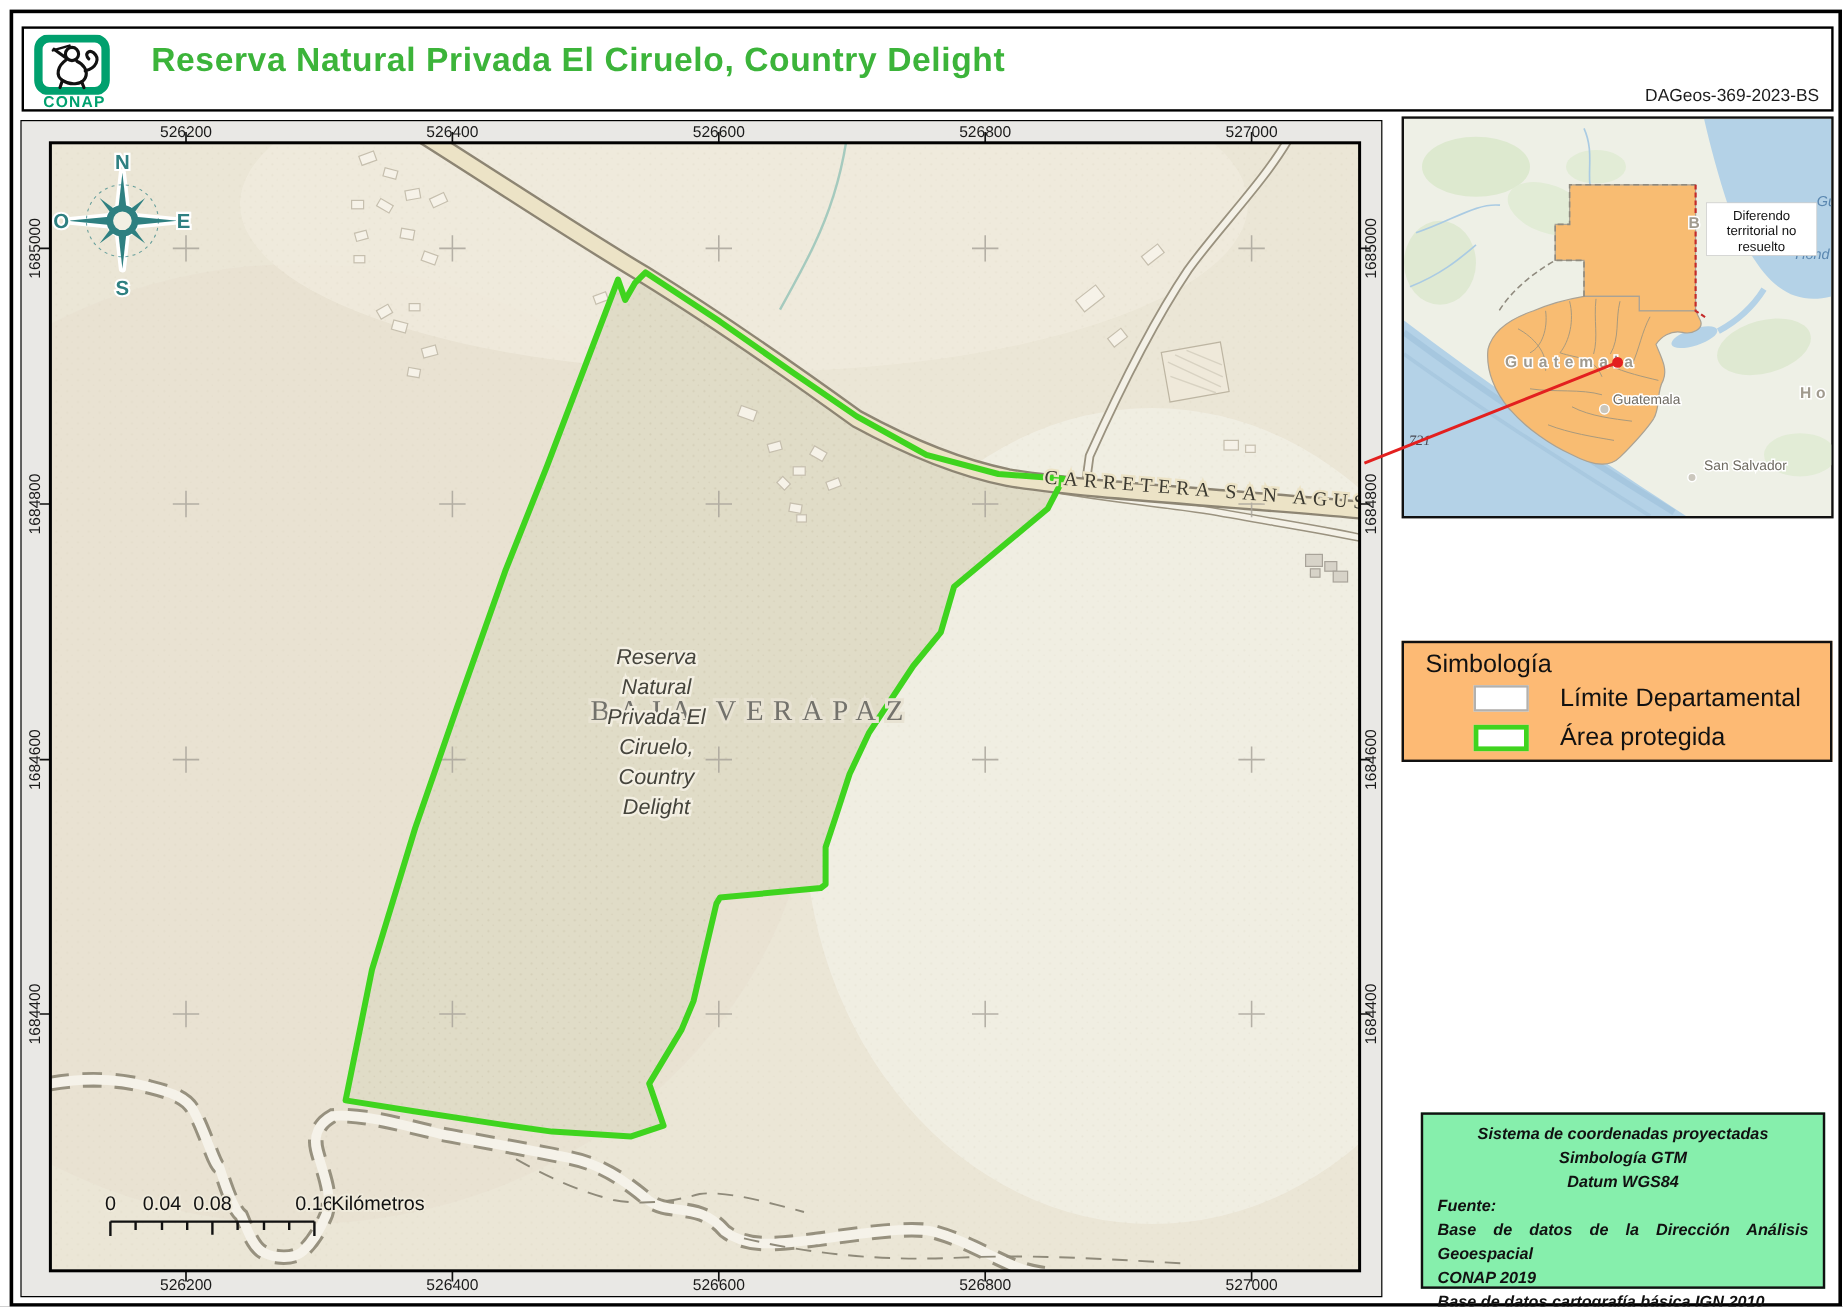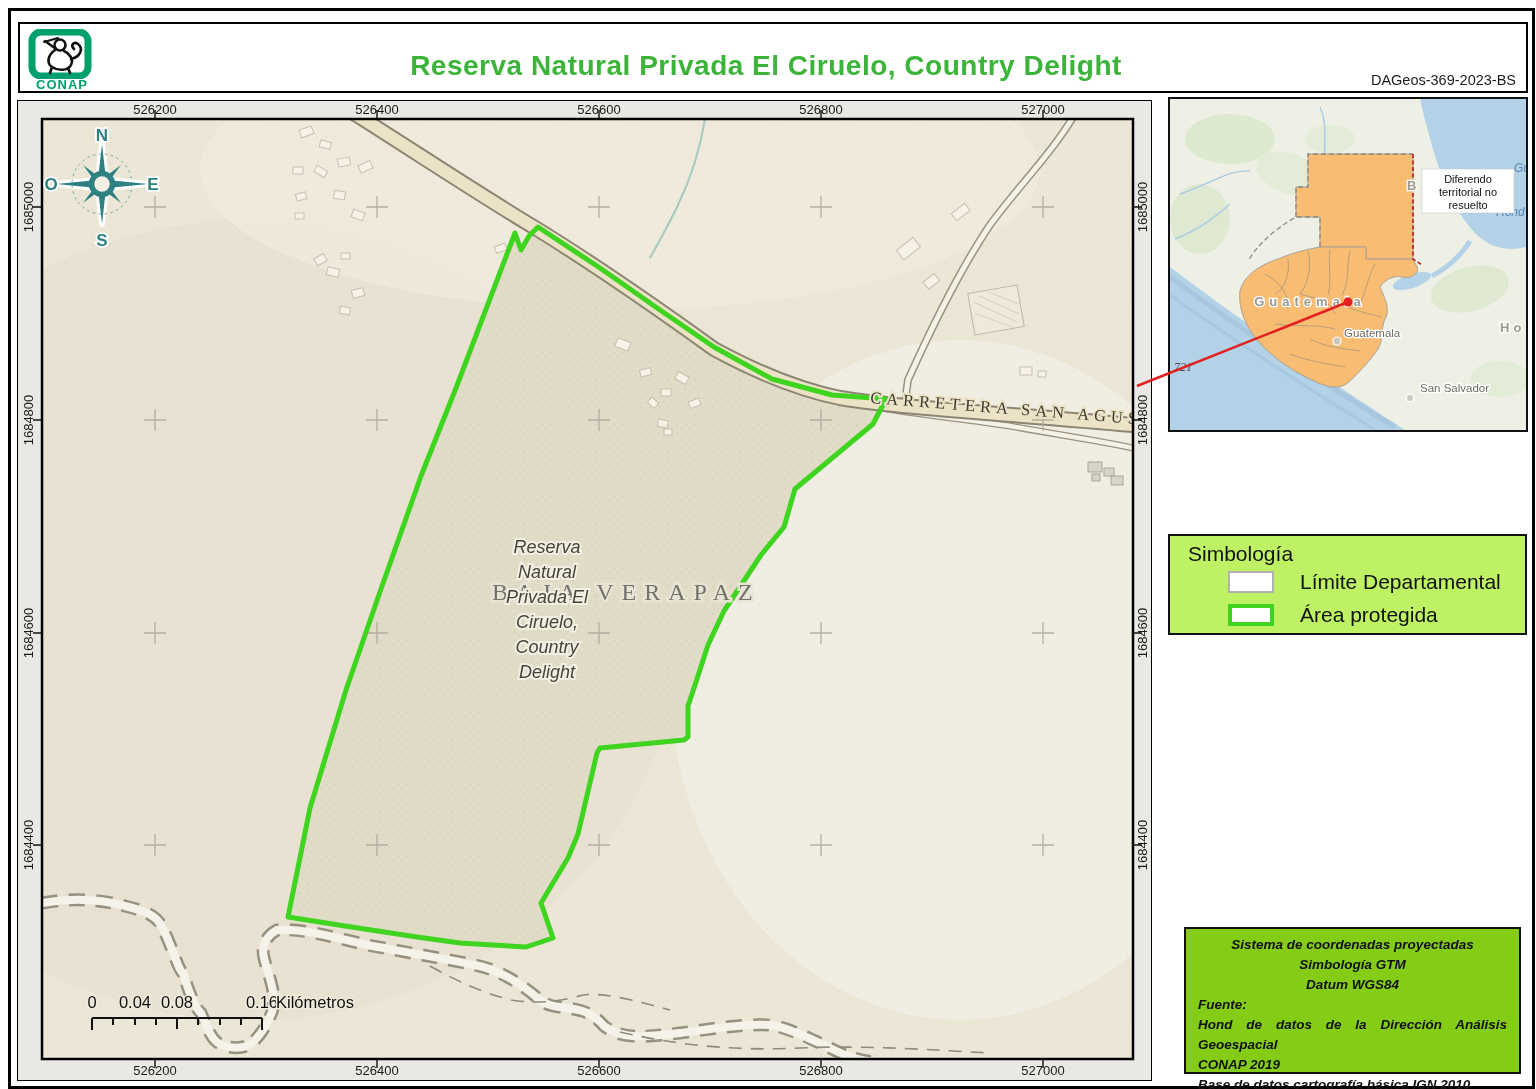--- a/index.html
+++ b/index.html
@@ -2,32 +2,32 @@
 <html><head>
 <meta charset="utf-8">
 <style>
   html,body{margin:0;padding:0;background:#888;}
   .page{position:relative;width:1536px;height:1089px;background:#ffffff;font-family:"Liberation Sans",sans-serif;overflow:hidden;}
   .page-border{position:absolute;left:8px;top:8px;width:1521px;height:1075px;border:3px solid #000;pointer-events:none;}
   
   .header{position:absolute;left:18px;top:22px;width:1510px;height:71px;border:2px solid #000;box-sizing:border-box;background:#fff;}
   .logo-box{position:absolute;left:8px;top:5px;width:64px;height:50px;}
   .conap-text{position:absolute;left:4px;top:53px;width:76px;text-align:center;font-weight:700;font-size:13px;letter-spacing:1px;color:#00a06e;}
-  .title{position:absolute;left:106px;right:120px;top:10px;text-align:center;font-size:28px;font-weight:600;letter-spacing:.5px;color:#3cb43a;margin-top:16px;}
+  .title{position:absolute;left:106px;right:120px;top:10px;font-size:28px;font-weight:600;letter-spacing:.5px;color:#3cb43a;}
   .doc-code{position:absolute;right:10px;bottom:3px;font-size:14.5px;color:#1c1c1c;}
   
   .inset-box{position:absolute;left:1168px;top:97px;width:360px;height:335px;border:2px solid #111;box-sizing:border-box;background:#eef0e6;}
-  .legend-box{position:absolute;left:1168px;top:534px;width:359px;height:101px;border:2px solid #111;box-sizing:border-box;background:#bef264;}
+  .legend-box{position:absolute;left:1168px;top:534px;width:359px;height:101px;border:2px solid #111;box-sizing:border-box;background:#fdba74;}
   .legend-title{position:absolute;left:18px;top:6px;font-size:21px;color:#111;}
   .legend-row{position:absolute;left:18px;height:26px;display:flex;align-items:center;padding-left:40px;}
   .legend-row .swatch{width:46px;height:22px;background:#fff;box-sizing:border-box;margin-right:26px;}
   .sw-gray{border:2px solid #b3b1ae;}
   .sw-green{border:4px solid #3fd41f;}
   .legend-label{font-size:21px;color:#111;white-space:nowrap;}
-  .credits-box{position:absolute;left:1184px;top:927px;width:337px;height:147px;border:2px solid #111;box-sizing:border-box;background:#84cc16;
+  .credits-box{position:absolute;left:1184px;top:927px;width:337px;height:147px;border:2px solid #111;box-sizing:border-box;background:#86efac;
     font-style:italic;font-weight:700;font-size:13.5px;line-height:20px;color:#111;padding:6px 12px 0 12px;}
   .c-center{text-align:center;}
   .c-just{text-align:justify;text-align-last:justify;}
   .overlay{position:absolute;left:0;top:0;pointer-events:none;z-index:50;}
   svg text{font-family:"Liberation Sans",sans-serif;}
   .serif{font-family:"Liberation Serif",serif;}
 </style>
 </head>
 <body>
 
@@ -295,21 +295,21 @@
       <div class="swatch sw-green"></div>
       <div class="legend-label">Área protegida</div>
     </div>
   </div>
 
   <div class="credits-box">
     <div class="c-center">Sistema de coordenadas proyectadas</div>
     <div class="c-center">Simbología GTM</div>
     <div class="c-center">Datum WGS84</div>
     <div>Fuente:</div>
-    <div class="c-just">Hond de datos de la Dirección Análisis Geoespacial</div>
+    <div class="c-just">Base de datos de la Dirección Análisis Geoespacial</div>
     <div>CONAP 2019</div>
     <div>Base de datos cartografía básica IGN 2010</div>
   </div>
 
   <svg class="overlay" width="1536" height="1089">
     <line x1="1137" y1="386" x2="1348" y2="302" stroke="#e3201f" stroke-width="2.5"></line>
     <circle cx="1348" cy="302" r="4.5" fill="#e3201f"></circle>
   </svg>
 </div>
 

